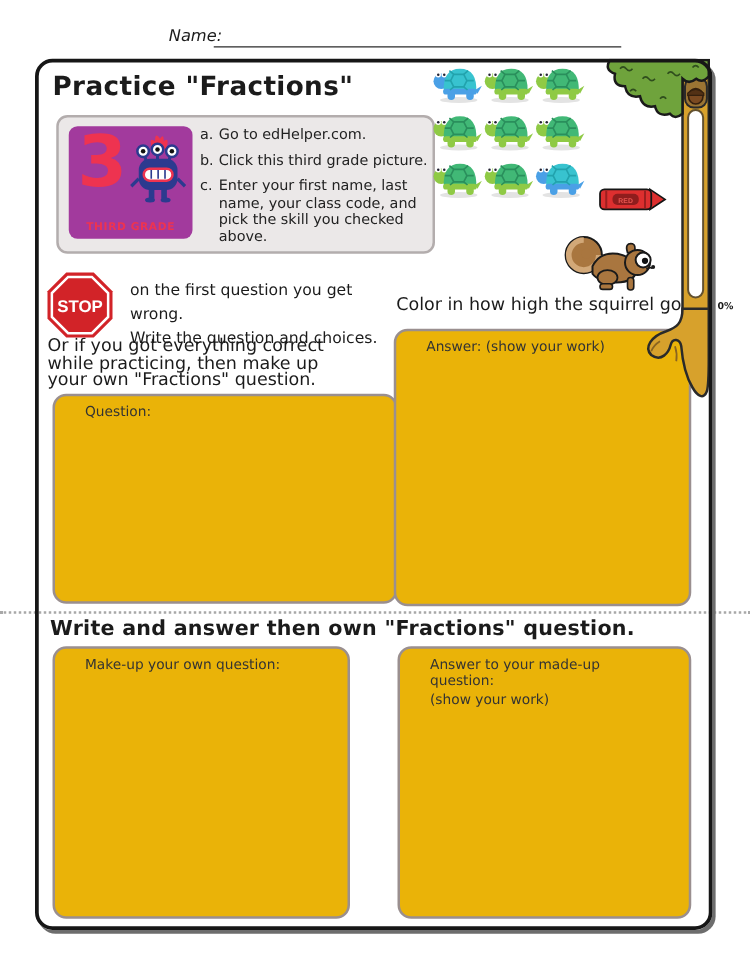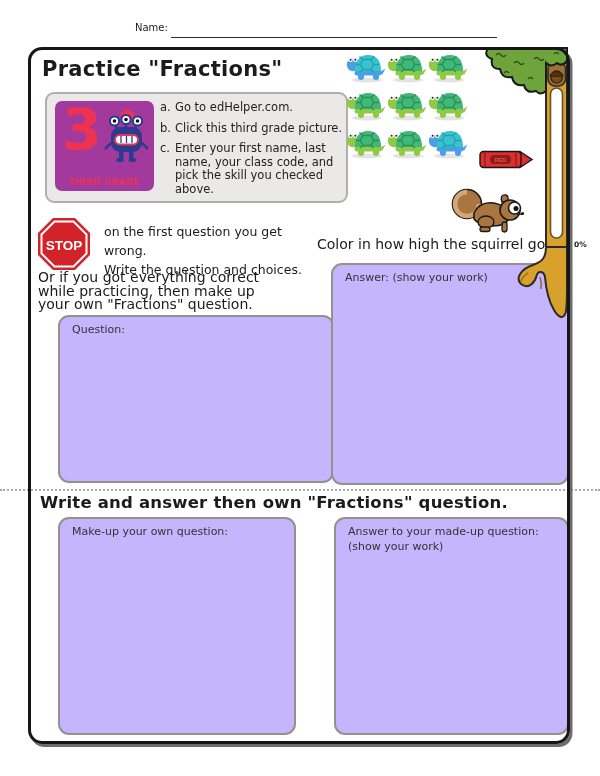--- a/index.html
+++ b/index.html
@@ -1,21 +1,21 @@
 <!DOCTYPE html>
 <html><head>
 <meta charset="utf-8">
 <style>
   html,body{margin:0;padding:0;background:#fff;}
   #page{position:relative;width:600px;height:776px;background:#fff;overflow:hidden;
         font-family:"DejaVu Sans","Liberation Sans",sans-serif;color:#1b1b1b;}
   .abs{position:absolute;}
 
   
-  #name-label{left:135px;top:22px;font-size:10px;}
+  #name-label{left:135px;top:22px;font-size:13px;font-style:italic;}
   #name-line{left:171px;top:20px;width:326px;height:17px;border-bottom:1.6px solid #2b2b2b;}
 
   
   #worksheet-border{left:28px;top:47px;width:542px;height:697px;border:3px solid #161616;
     border-radius:14px;box-shadow:2.5px 3px 0 #6d6d6d;box-sizing:border-box;z-index:5;pointer-events:none;}
 
   #page-title{left:42px;top:57px;font-size:21px;font-weight:bold;letter-spacing:.3px;z-index:2;}
 
   
   #instruction-panel{left:45px;top:92px;width:303px;height:111px;background:#ebe8e8;
@@ -40,22 +40,22 @@
 
   
   #crayon{left:476px;top:148px;z-index:2;}
   #squirrel{left:450px;top:179px;z-index:2;}
   #color-caption{left:317px;top:236px;font-size:14px;z-index:2;}
   #meter-top-label{left:572px;top:82px;font-size:7.5px;font-weight:bold;z-index:6;margin-left:28px;}
   #meter-bottom-label{left:574px;top:240px;font-size:7.5px;font-weight:bold;z-index:6;}
   #tree{left:470px;top:47px;z-index:3;}
 
   
-  .workbox{background:#c4b5fd;border:2px solid #9a8f8f;border-radius:11px;box-sizing:border-box;
-    padding:6px 12px;font-size:11px;color:#333;z-index:1;margin-left:16px;}
+  .workbox{background:#eab308;border:2px solid #9a8f8f;border-radius:11px;box-sizing:border-box;
+    padding:6px 24px;font-size:11px;color:#333;z-index:1;}
   #question-box{left:42px;top:315px;width:276px;height:168px;}
   #answer-box{left:315px;top:263px;width:238px;height:222px;}
   #makeup-box{left:42px;top:517px;width:238px;height:218px;}
   #makeup-answer-box{left:318px;top:517px;width:235px;height:218px;}
   .workbox .sub{margin-top:2px;}
 
   
   #cut-line{left:0;top:489px;width:600px;border-top:2px dotted #a8a8a8;z-index:0;}
   #bottom-heading{left:40px;top:493px;font-size:16.5px;font-weight:bold;letter-spacing:.2px;z-index:2;}
 </style>

